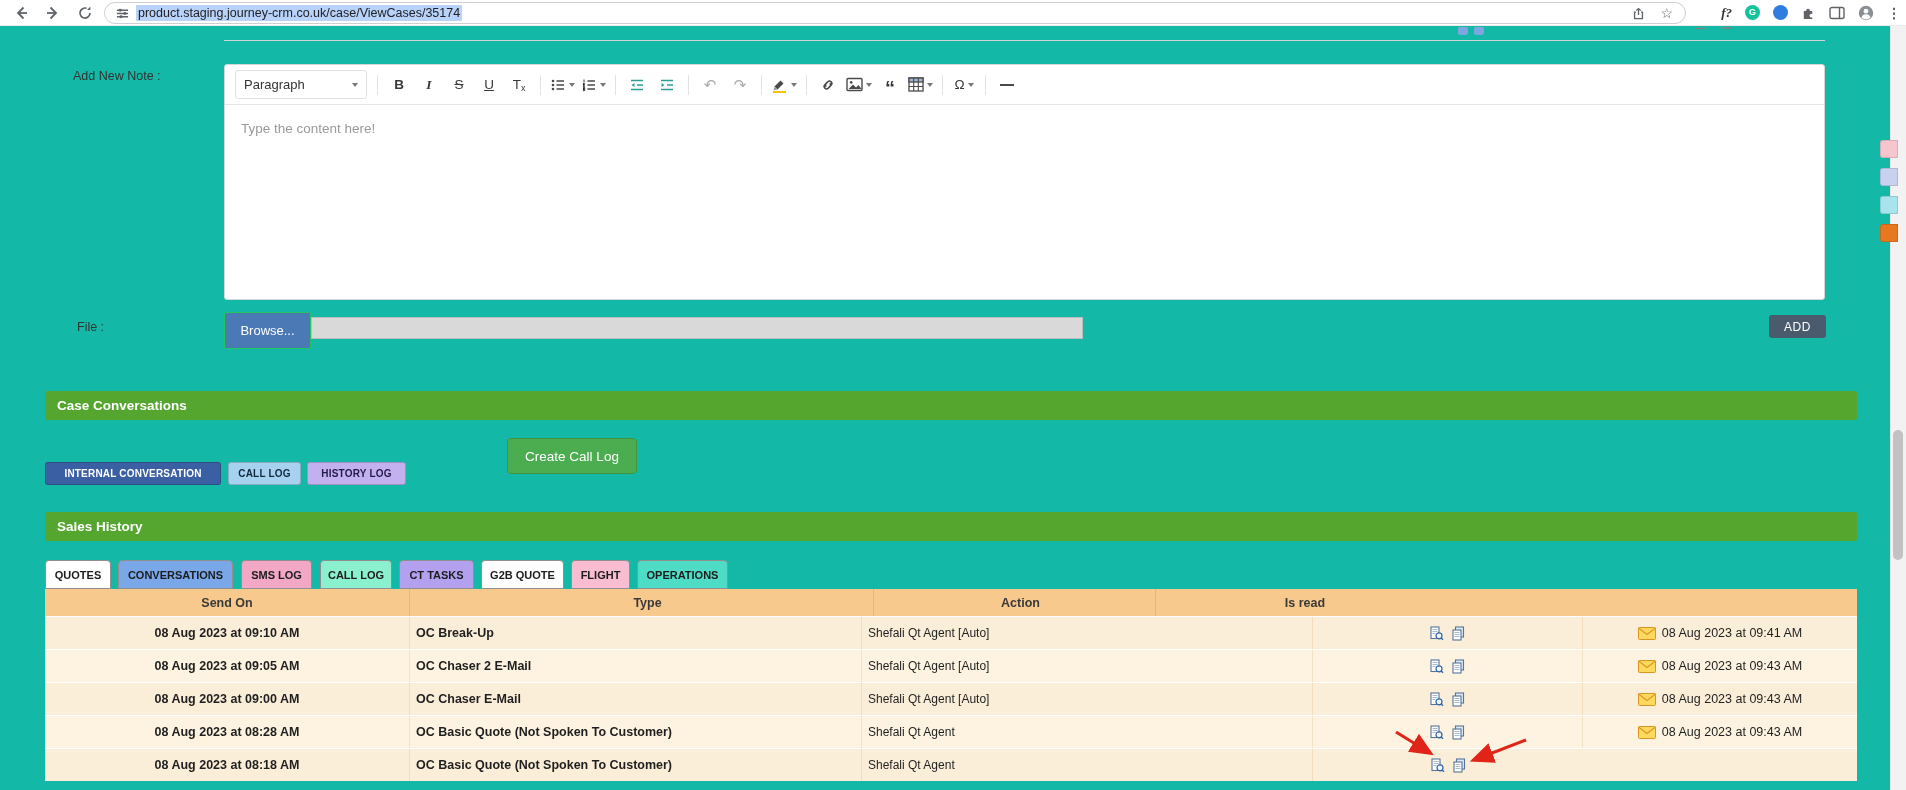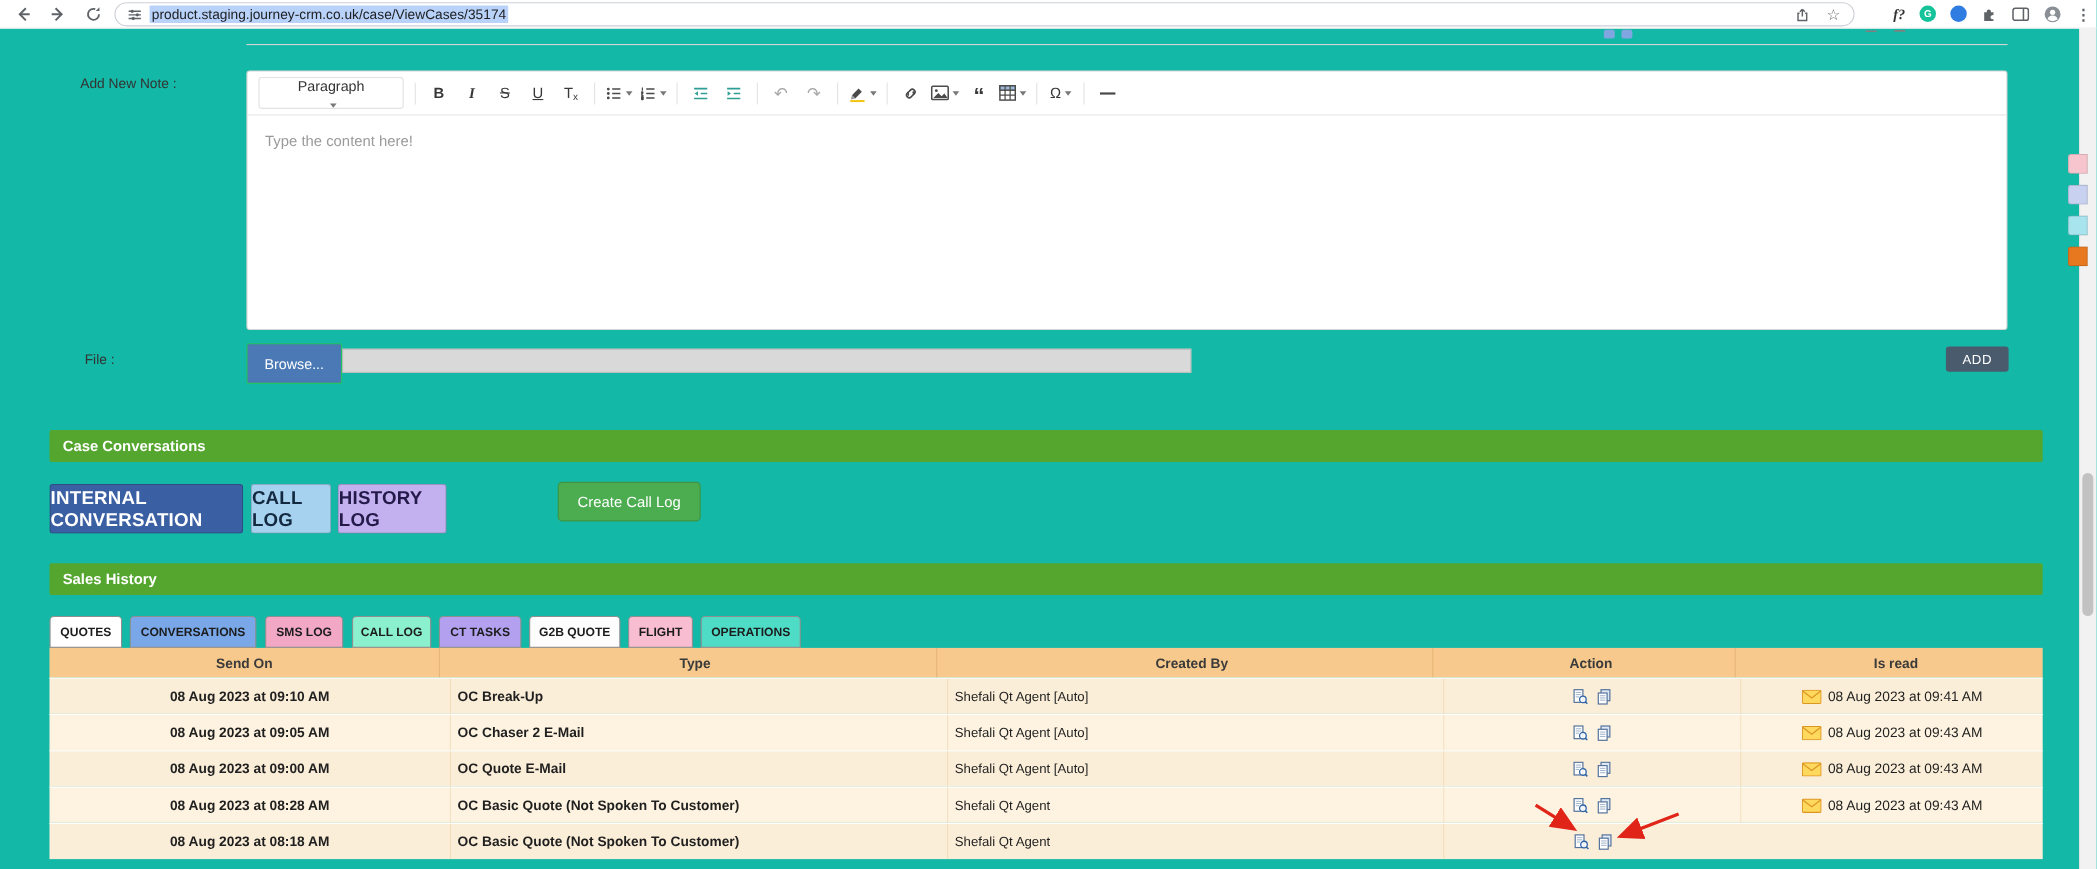--- a/index.html
+++ b/index.html
@@ -43,39 +43,39 @@
           font-size:13.5px;color:#383838;cursor:pointer;border-radius:3px;padding:0 3px;}
   .tb-btn.b{font-weight:bold}
   .tb-btn.i{font-style:italic;font-family:"Liberation Serif",serif;font-weight:bold;}
   .tb-btn.s{text-decoration:line-through}
   .tb-btn.u{text-decoration:underline}
   .tb-btn.disabled{color:#a9a9a9;font-size:15px;}
   .sub-x{font-size:9px;margin-top:6px;}
   .chev{width:0;height:0;border-left:3.5px solid transparent;border-right:3.5px solid transparent;
         border-top:4px solid #787878;margin-left:3px;}
   .para-select{display:flex;align-items:center;justify-content:space-between;width:114px;height:27px;
-               border:1px solid #e2e2e2;border-radius:3px;padding:0 8px;font-size:13px;color:#333;cursor:pointer;margin-right:4px;flex-direction:column;}
+               border:1px solid #e2e2e2;border-radius:3px;padding:0 8px;font-size:13px;color:#333;cursor:pointer;margin-right:4px;}
   .editor-body{padding:16px;font-size:13.5px;color:#9a9a9a;cursor:text;height:180px;}
 
   
   .browse-btn{position:absolute;left:224px;top:312px;width:87px;height:37px;background:#4a79b5;border:1px solid #22c55e;
               color:#fff;font-size:13px;display:flex;align-items:center;justify-content:center;border-radius:2px;cursor:pointer;box-sizing:border-box;}
   .file-bar{position:absolute;left:311px;top:317px;width:772px;height:22px;background:#d9d9d9;border:1px solid #bcbcbc;box-sizing:border-box;cursor:pointer;}
   .add-btn{position:absolute;left:1769px;top:315px;width:57px;height:23px;background:#4a5b6e;color:#fff;
            font-size:12px;font-weight:normal;display:flex;align-items:center;justify-content:center;border-radius:3px;cursor:pointer;letter-spacing:.5px;}
 
   
   .section-bar{position:absolute;left:45px;width:1812px;height:29px;background:#55a62e;border-radius:2px;
                color:#fff;font-size:13.5px;font-weight:bold;display:flex;align-items:center;padding-left:12px;box-sizing:border-box;}
   #bar-conversations{top:391px;}
   #bar-sales{top:512px;}
 
   
-  .conv-btn{position:absolute;top:440px;height:45px;display:flex;align-items:center;justify-content:center;
-            font-size:17px;font-weight:bold;border-radius:3px;border:1px solid rgba(0,0,0,.18);cursor:pointer;box-sizing:border-box;letter-spacing:.2px;}
+  .conv-btn{position:absolute;top:462px;height:23px;display:flex;align-items:center;justify-content:center;
+            font-size:10px;font-weight:bold;border-radius:3px;border:1px solid rgba(0,0,0,.18);cursor:pointer;box-sizing:border-box;letter-spacing:.2px;}
   #btn-internal{left:45px;width:176px;background:#3a5fa3;color:#fff;}
   #btn-calllog{left:228px;width:73px;background:#a6d2f0;color:#12293f;}
   #btn-history{left:307px;width:99px;background:#c3b1ef;color:#241a4a;}
   #btn-create-call{position:absolute;left:507px;top:438px;width:130px;height:36px;background:#4bad4f;color:#fff;
             font-size:13.5px;border-radius:4px;border:1px solid #3e9442;display:flex;align-items:center;justify-content:center;cursor:pointer;box-sizing:border-box;}
 
   
   .tab{position:absolute;top:560px;height:29px;display:flex;align-items:center;justify-content:center;
        font-size:11px;font-weight:bold;color:#1c1c1c;border:1px solid #8f8f8f;border-radius:4px 4px 0 0;
        cursor:pointer;box-sizing:border-box;}
@@ -345,21 +345,20 @@
   <div class="tab" id="tab-3">CALL LOG</div>
   <div class="tab" id="tab-4">CT TASKS</div>
   <div class="tab" id="tab-5">G2B QUOTE</div>
   <div class="tab" id="tab-6">FLIGHT</div>
   <div class="tab" id="tab-7">OPERATIONS</div>
 
   <div class="table">
     <div class="thead">
       <div class="th col-send">Send On</div>
       <div class="th col-type" style="justify-content:center;padding-left:0">Type</div>
-      <div class="th col-created" style="justify-content:center;padding-left:0;font-size:12.5px">Created By</div>
       <div class="th col-action">Action</div>
       <div class="th col-read">Is read</div>
     </div>
 
     <div class="trow">
       <div class="td col-send">08 Aug 2023 at 09:10 AM</div>
       <div class="td col-type">OC Break-Up</div>
       <div class="td col-created">Shefali Qt Agent [Auto]</div>
       <div class="td col-action">
         <span class="act">
@@ -416,21 +415,21 @@
               <rect x="0.5" y="0.5" width="17" height="12" rx="1" fill="#ffd95e" stroke="#dd9522"></rect>
               <path d="M0.5 1 9 7.5 17.5 1" fill="none" stroke="#dd9522" stroke-width="1.1"></path>
             </svg>
           </span>
         <span>08 Aug 2023 at 09:43 AM</span>
       </div>
     </div>
 
     <div class="trow">
       <div class="td col-send">08 Aug 2023 at 09:00 AM</div>
-      <div class="td col-type">OC Quote E-Mail</div>
+      <div class="td col-type">OC Chaser E-Mail</div>
       <div class="td col-created">Shefali Qt Agent [Auto]</div>
       <div class="td col-action">
         <span class="act">
             <svg width="15" height="15" viewBox="0 0 15 15">
               <rect x="2" y="1" width="8" height="11.5" fill="#fff" stroke="#56749c" stroke-width="1.1"></rect>
               <path d="M3.5 3.5h5M3.5 5.5h5M3.5 7.5h3" stroke="#9db1c9" stroke-width="0.9"></path>
               <circle cx="10" cy="9.8" r="3" fill="rgba(255,255,255,.85)" stroke="#2f64a8" stroke-width="1.2"></circle>
               <path d="M12.2 12 14 13.8" stroke="#2f64a8" stroke-width="1.4"></path>
             </svg>
           </span>

